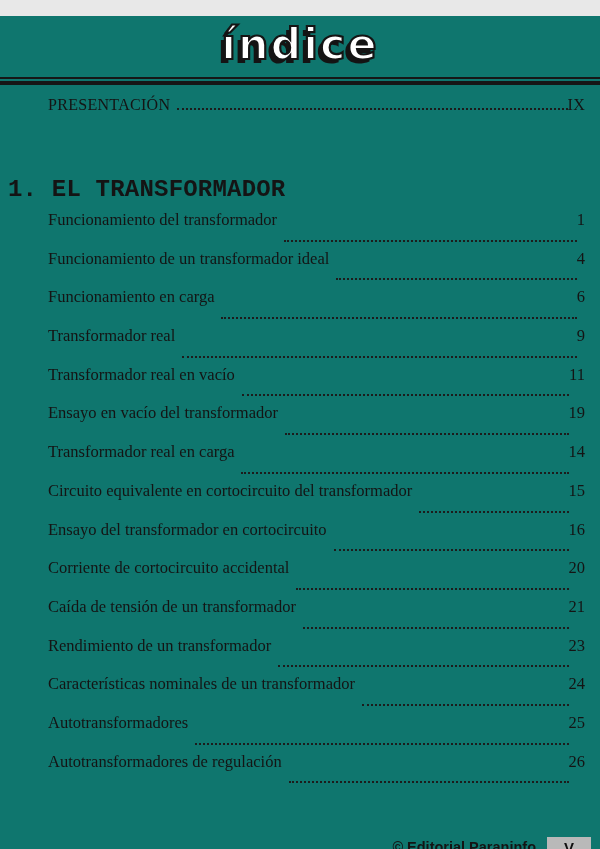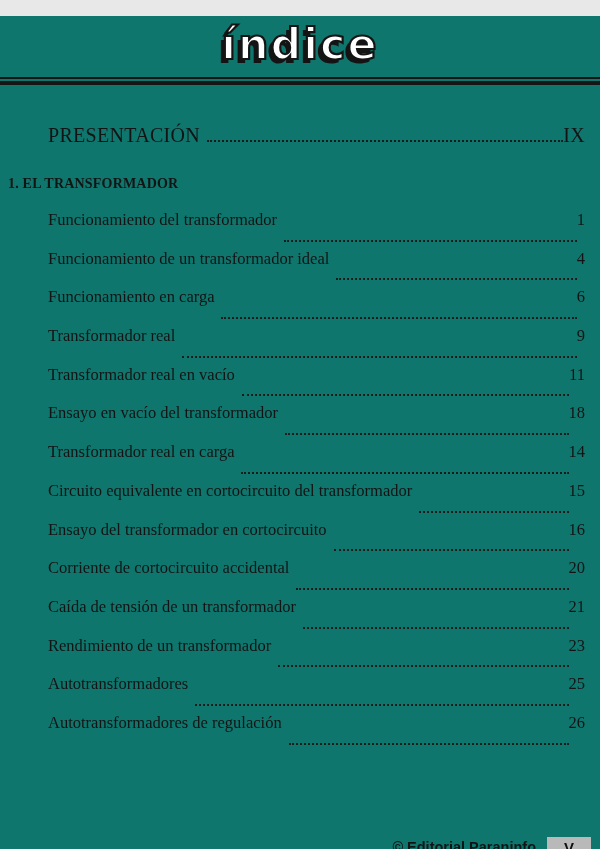--- a/index.html
+++ b/index.html
@@ -48,35 +48,35 @@
   .leader {
     flex: 1 1 auto;
     min-width: 16px;
     border-bottom: 2.2px dotted #1c1c1c;
     margin: 0 0 3px 7px;
   }
   .pagenum { white-space: nowrap; }
 
   .presentation {
     position: absolute;
-    top: 108px;
+    top: 80px;
     left: 48px;
     right: 15px;
-    font-size: 20px;
+    font-size: 16px;
     letter-spacing: 0.3px;
   }
 
   .chapter {
     position: absolute;
     top: 160px;
     left: 8px;
     margin: 0;
-    font-family: Liberation Serif, serif;
+    font-family: Liberation Mono, monospace;
     font-weight: 700;
-    font-size: 14px;
+    font-size: 24px;
     letter-spacing: 0.2px;
   }
 
   .entries {
     position: absolute;
     top: 196px;
     left: 48px;
     right: 15px;
   }
   .entries .toc-row {
@@ -160,21 +160,21 @@
       <span class="pagenum">9</span>
     </div>
     <div class="toc-row">
       <span class="label">Transformador real en vacío</span>
       <span class="leader"></span>
       <span class="pagenum">11</span>
     </div>
     <div class="toc-row">
       <span class="label">Ensayo en vacío del transformador</span>
       <span class="leader"></span>
-      <span class="pagenum">18</span>
+      <span class="pagenum">19</span>
     </div>
     <div class="toc-row">
       <span class="label">Transformador real en carga</span>
       <span class="leader"></span>
       <span class="pagenum">14</span>
     </div>
     <div class="toc-row">
       <span class="label">Circuito equivalente en cortocircuito del transformador</span>
       <span class="leader"></span>
       <span class="pagenum">15</span>
@@ -191,20 +191,25 @@
     </div>
     <div class="toc-row">
       <span class="label">Caída de tensión de un transformador</span>
       <span class="leader"></span>
       <span class="pagenum">21</span>
     </div>
     <div class="toc-row">
       <span class="label">Rendimiento de un transformador</span>
       <span class="leader"></span>
       <span class="pagenum">23</span>
+    </div>
+    <div class="toc-row">
+      <span class="label">Características nominales de un transformador</span>
+      <span class="leader"></span>
+      <span class="pagenum">24</span>
     </div>
     <div class="toc-row">
       <span class="label">Autotransformadores</span>
       <span class="leader"></span>
       <span class="pagenum">25</span>
     </div>
     <div class="toc-row">
       <span class="label">Autotransformadores de regulación</span>
       <span class="leader"></span>
       <span class="pagenum">26</span>

